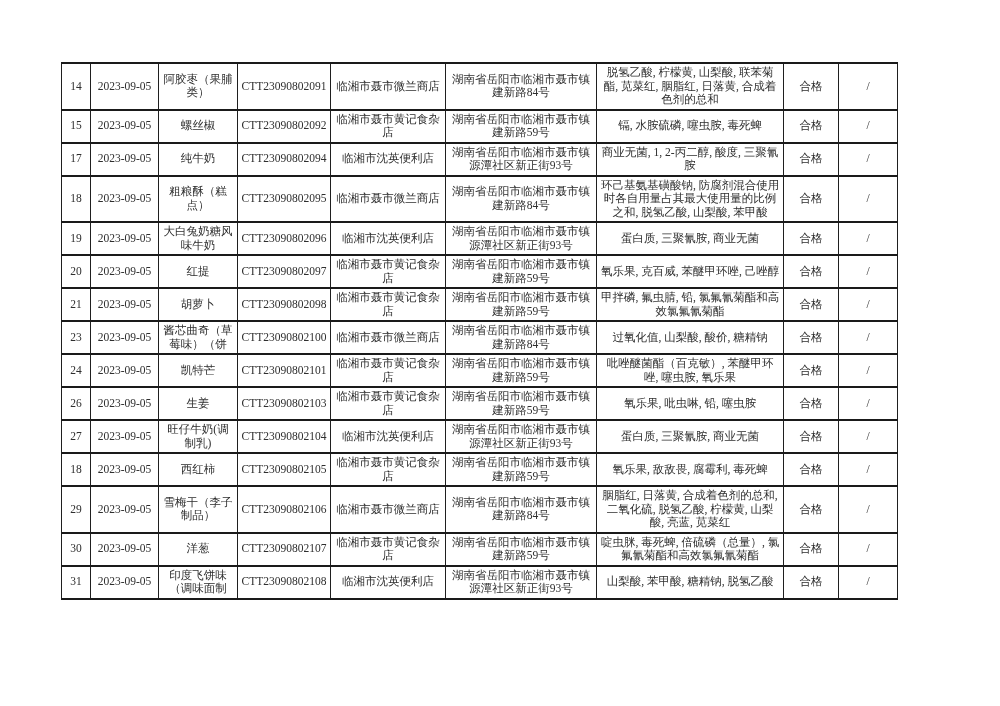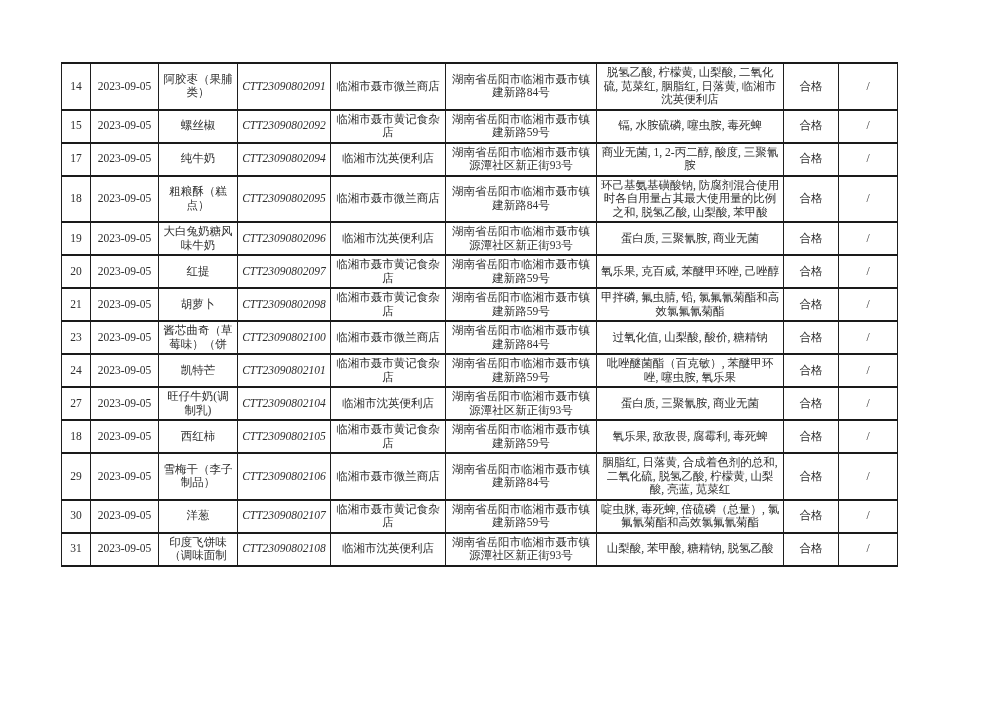--- a/index.html
+++ b/index.html
@@ -40,21 +40,21 @@
   }
   col.c-index  { width: 29px; }
   col.c-date   { width: 68px; }
   col.c-product{ width: 79px; }
   col.c-report { width: 93px; }
   col.c-store  { width: 115px; }
   col.c-addr   { width: 151px; }
   col.c-items  { width: 187px; }
   col.c-result { width: 55px; }
   col.c-remark { width: 59px; }
-  td.col-report { letter-spacing: 0; font-style: italic; }
+  td.col-report { letter-spacing: 0; }
   td.col-remark { font-size: 12px; }
 </style>
 </head>
 <body>
 
 <div class="page">
   <table class="report-table">
     <colgroup>
       <col class="c-index">
       <col class="c-date">
@@ -67,21 +67,21 @@
       <col class="c-remark">
     </colgroup>
     <tbody id="table-body">
         <tr>
     <td class="col-index">14</td>
     <td class="col-date">2023-09-05</td>
     <td class="col-product">阿胶枣（果脯类）</td>
     <td class="col-report">CTT23090802091</td>
     <td class="col-store">临湘市聂市微兰商店</td>
     <td class="col-addr">湖南省岳阳市临湘市聂市镇建新路84号</td>
-    <td class="col-items">脱氢乙酸, 柠檬黄, 山梨酸, 二氧化硫, 苋菜红, 胭脂红, 日落黄, 临湘市沈英便利店</td>
+    <td class="col-items">脱氢乙酸, 柠檬黄, 山梨酸, 联苯菊酯, 苋菜红, 胭脂红, 日落黄, 合成着色剂的总和</td>
     <td class="col-result">合格</td>
     <td class="col-remark">/</td>
   </tr>
         <tr>
     <td class="col-index">15</td>
     <td class="col-date">2023-09-05</td>
     <td class="col-product">螺丝椒</td>
     <td class="col-report">CTT23090802092</td>
     <td class="col-store">临湘市聂市黄记食杂店</td>
     <td class="col-addr">湖南省岳阳市临湘市聂市镇建新路59号</td>
@@ -156,20 +156,31 @@
     <td class="col-remark">/</td>
   </tr>
         <tr>
     <td class="col-index">24</td>
     <td class="col-date">2023-09-05</td>
     <td class="col-product">凯特芒</td>
     <td class="col-report">CTT23090802101</td>
     <td class="col-store">临湘市聂市黄记食杂店</td>
     <td class="col-addr">湖南省岳阳市临湘市聂市镇建新路59号</td>
     <td class="col-items">吡唑醚菌酯（百克敏）, 苯醚甲环唑, 噻虫胺, 氧乐果</td>
+    <td class="col-result">合格</td>
+    <td class="col-remark">/</td>
+  </tr>
+        <tr>
+    <td class="col-index">26</td>
+    <td class="col-date">2023-09-05</td>
+    <td class="col-product">生姜</td>
+    <td class="col-report">CTT23090802103</td>
+    <td class="col-store">临湘市聂市黄记食杂店</td>
+    <td class="col-addr">湖南省岳阳市临湘市聂市镇建新路59号</td>
+    <td class="col-items">氧乐果, 吡虫啉, 铅, 噻虫胺</td>
     <td class="col-result">合格</td>
     <td class="col-remark">/</td>
   </tr>
         <tr>
     <td class="col-index">27</td>
     <td class="col-date">2023-09-05</td>
     <td class="col-product">旺仔牛奶(调制乳)</td>
     <td class="col-report">CTT23090802104</td>
     <td class="col-store">临湘市沈英便利店</td>
     <td class="col-addr">湖南省岳阳市临湘市聂市镇源潭社区新正街93号</td>

